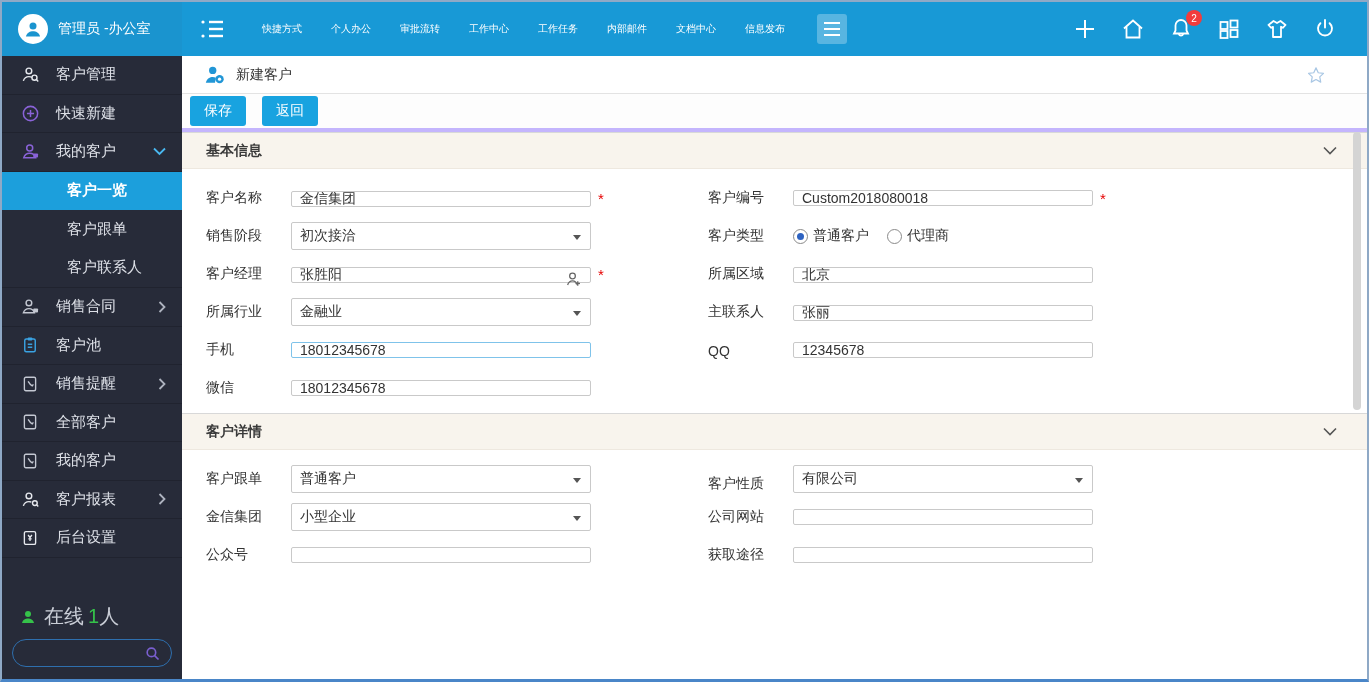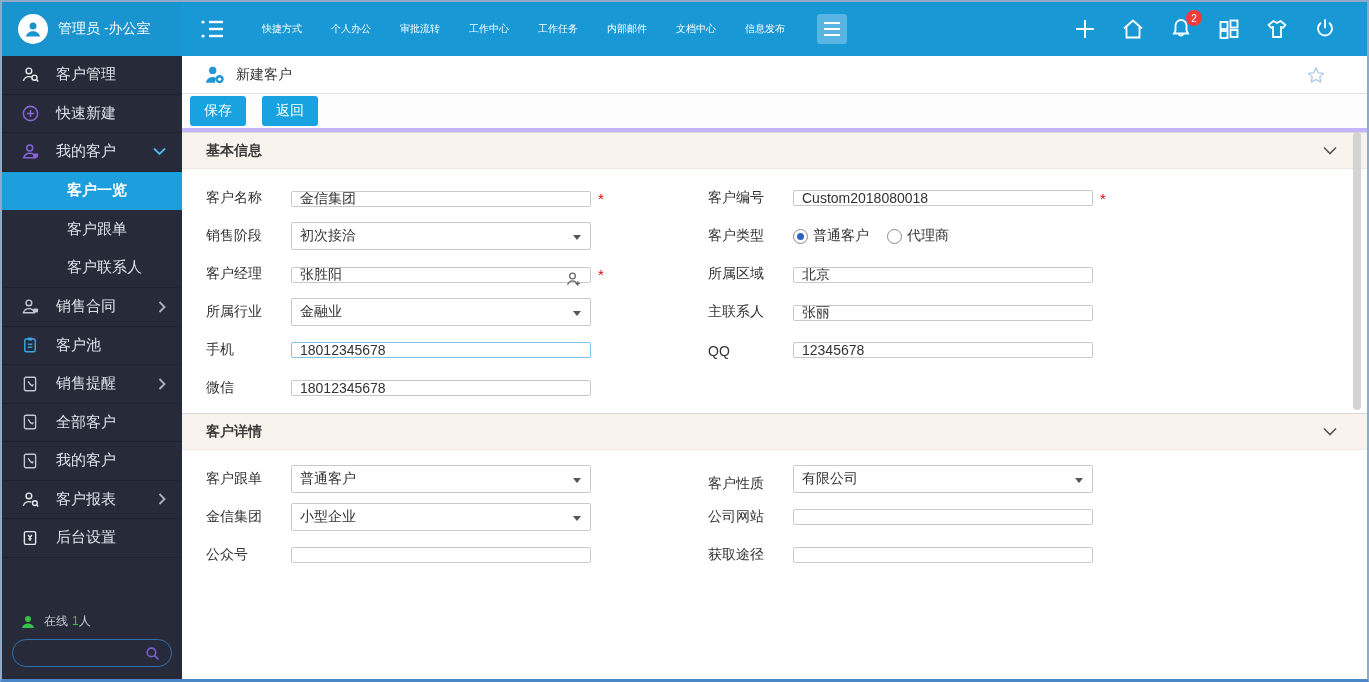--- a/index.html
+++ b/index.html
@@ -30,21 +30,21 @@
   
   .sidebar { width:180px; background:#272b39; display:flex; flex-direction:column; flex-shrink:0; overflow:hidden; }
   .side-item { height:38.5px; display:flex; align-items:center; padding-left:18px; color:#dde0e7; font-size:15px;
                border-bottom:1px solid #20232f; cursor:pointer; flex-shrink:0; position:relative; }
   .side-item .s-ico { width:20px; display:flex; justify-content:center; margin-right:16px; }
   .side-item .chev { position:absolute; right:16px; }
   .sub-item { height:38.5px; display:flex; align-items:center; padding-left:65px; color:#dde0e7; font-size:15px;
               cursor:pointer; flex-shrink:0; }
   .sub-item.selected { background:#1c9fdc; color:#fff; font-weight:bold; }
   .sub-group { border-bottom:1px solid #20232f; }
-  .online-row { margin-top:auto; display:flex; align-items:center; padding-left:18px; color:#c9cdd6; font-size:12px; gap:8px; }
+  .online-row { margin-top:auto; display:flex; align-items:center; padding-left:18px; color:#c9cdd6; font-size:20px; gap:8px; }
   .online-row .cnt { color:#35c24a; }
   .search-box { margin:9px 10px 12px 10px; height:28px; border:1px solid #2e6fae; border-radius:14px;
                 display:flex; align-items:center; justify-content:flex-end; padding-right:10px; background:transparent; }
   .search-box input { flex:1; background:transparent; border:none; outline:none; color:#dde0e7; font-size:13px; padding:0 10px; }
 
   
   .main { flex:1; background:#fff; position:relative; overflow:hidden; display:flex; flex-direction:column; }
   .page-header { height:38px; display:flex; align-items:center; padding:0 20px 0 22px; border-bottom:1px solid #e3e3e3; flex-shrink:0;}
   .page-title { font-size:14px; color:#333; margin-left:10px; }
   .star-wrap { margin-left:auto; margin-right:22px; display:flex; }

